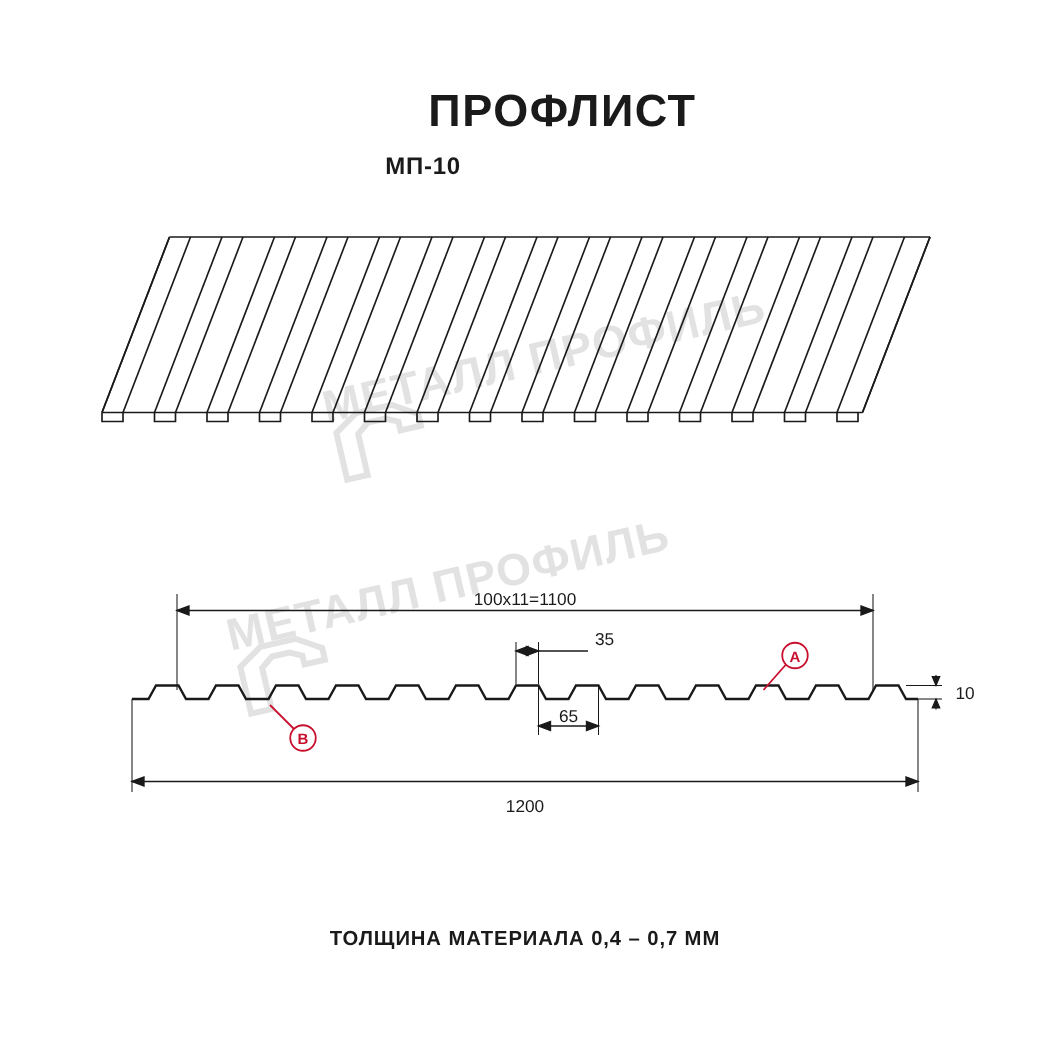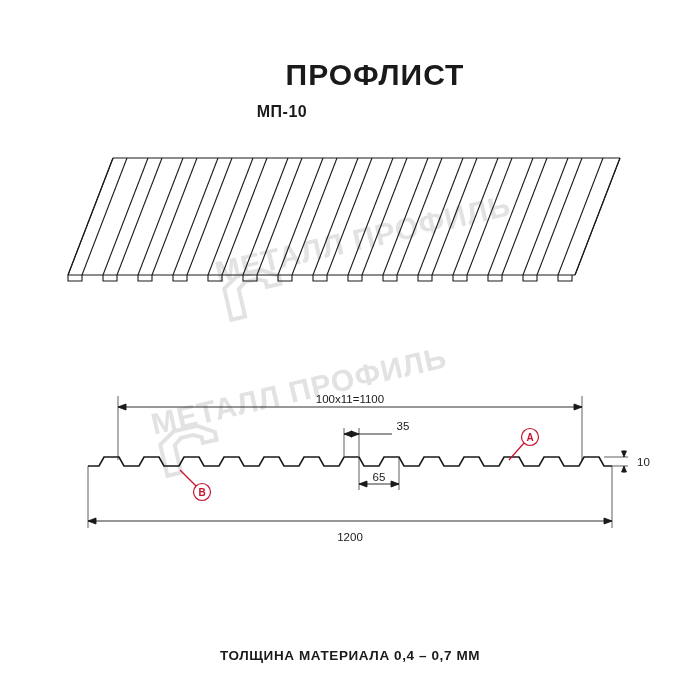--- a/index.html
+++ b/index.html
@@ -38,21 +38,21 @@
     left: 0;
     width: 564px;
     text-align: center;
     font-size: 16px;
     font-weight: bold;
     letter-spacing: 0.5px;
     color: #1a1a1a;
   }
   .footer-note {
     position: absolute;
-    top: 648px;
+    top: 618px;
     left: 0;
     width: 700px;
     text-align: center;
     font-size: 13.5px;
     font-weight: bold;
     letter-spacing: 0.6px;
     color: #1a1a1a;
   }
   svg {
     position: absolute;

